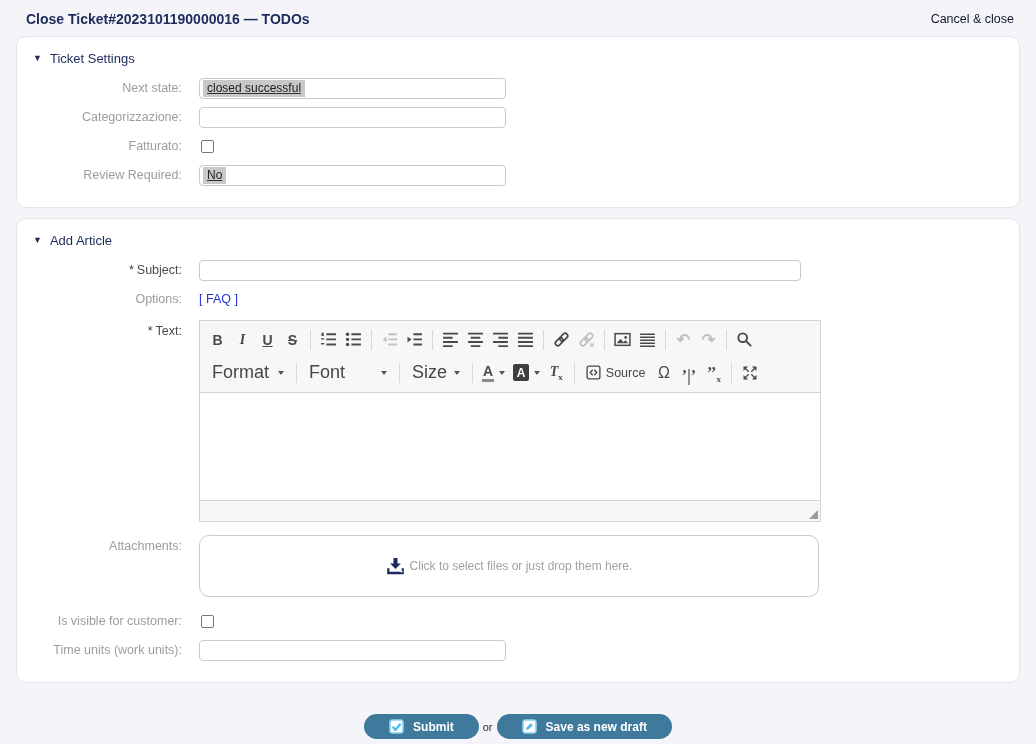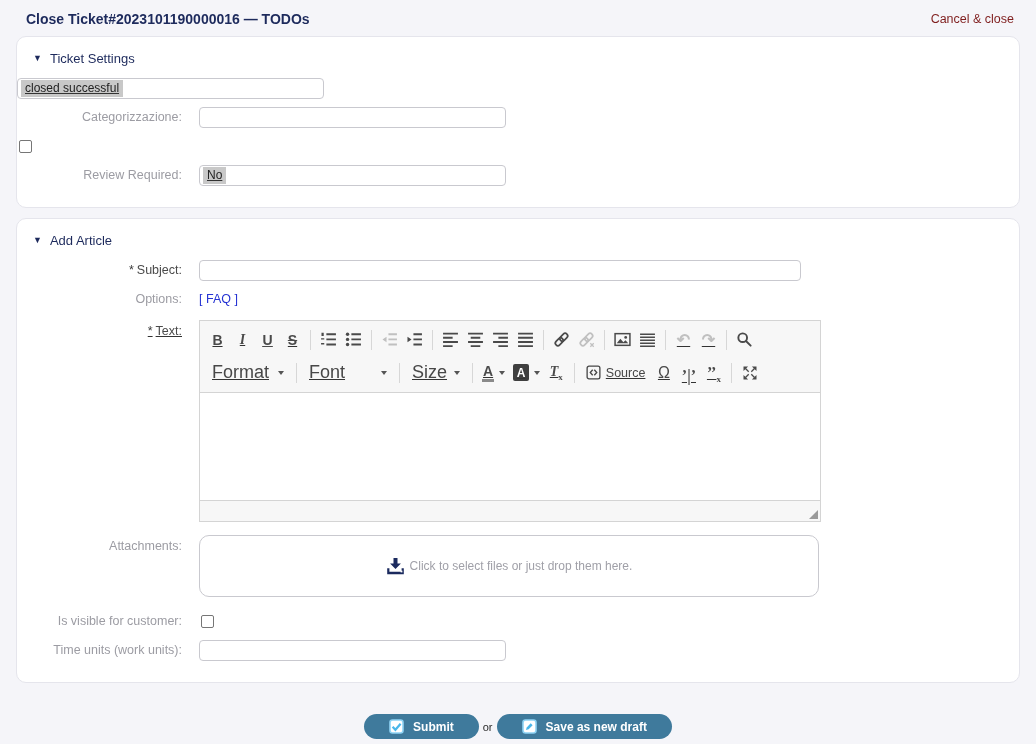--- a/index.html
+++ b/index.html
@@ -5,21 +5,21 @@
   * { box-sizing: border-box; }
   html,body { margin:0; padding:0; }
   body {
     width:1036px; height:744px; overflow:hidden;
     background:#f5f5f9;
     font-family:"Liberation Sans", sans-serif;
     color:#333;
   }
   .header { display:flex; justify-content:space-between; align-items:center; padding:11px 22px 9px 26px; }
   .page-title { font-size:14px; font-weight:bold; color:#1d2a5c; }
-  .cancel-link { font-size:12.5px; color:#7f1d1d; text-decoration:none; cursor:pointer; }
+  .cancel-link { font-size:12.5px; color:#0f172a; text-decoration:none; cursor:pointer; }
 
   .panel { margin:0 16px 10px 16px; background:#fff; border:1px solid #e5e5ec; border-radius:10px; padding:8px 0 14px 0; }
   .panel-title { display:flex; align-items:center; gap:8px; padding:6px 16px 4px 16px; color:#1d2a5c; font-size:13px; cursor:pointer; }
   .tri { font-size:9px; color:#1d2a5c; line-height:1; }
 
   .row { display:flex; align-items:center; margin:7px 0; min-height:22px; }
   .row.top { align-items:flex-start; }
   .lbl { width:182px; padding-right:17px; flex-shrink:0; text-align:right; color:#9c9ca3; font-size:12.5px; line-height:22px; }
   .lbl .star { color:#3a3a3a; margin-right:3px; }
   .lbl.req { color:#4a4a4a; }
@@ -80,29 +80,31 @@
   <div class="page-title">Close Ticket#2023101190000016 — TODOs</div>
   <a class="cancel-link">Cancel &amp; close</a>
 </div>
 
 <div class="panel">
   <div class="panel-title">
     <span class="tri">▼</span>
     <span>Ticket Settings</span>
   </div>
   <div class="row">
+    <div class="lbl">Next state:</div>
     <div class="inputbox w307">
       <span class="chip">closed successful</span>
     </div>
   </div>
   <div class="row">
     <div class="lbl">Categorizzazione:</div>
     <input class="ti w307" type="text" value="" style="">
   </div>
   <div class="row">
+    <div class="lbl">Fatturato:</div>
     <div class="checkbox"></div>
   </div>
   <div class="row">
     <div class="lbl">Review Required:</div>
     <div class="inputbox w307">
       <span class="chip">No</span>
     </div>
   </div>
 </div>
 
@@ -115,21 +117,21 @@
   <div class="row" style="">
     <div class="lbl req"><span class="star">*</span><span>Subject:</span></div>
     <input class="ti w602" type="text" value="" style="">
   </div>
 
   <div class="row">
     <div class="lbl">Options:</div>
     <a class="faq-link">[ FAQ ]</a>
   </div>
 
-  <div class="row top" style="margin-top:10px;text-decoration:underline;">
+  <div class="row top" style="margin-top:10px;">
     <div class="lbl req"><span class="star">*</span><span>Text:</span></div>
 
     <div class="editor">
       <div class="toolbar">
 
         <div class="tb-row">
           <span class="tb">
               <span class="glyph g-bold">B</span>
             </span>
           <span class="tb">

